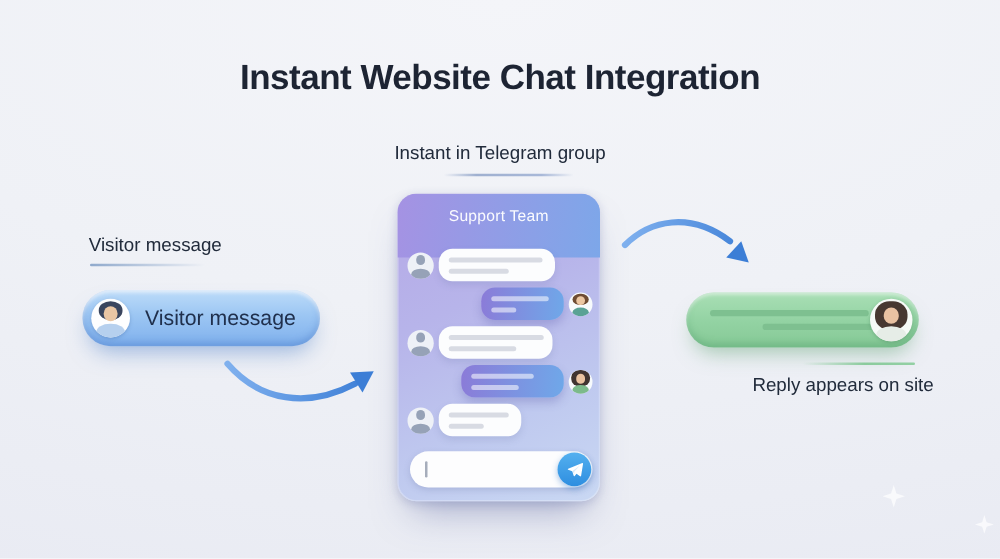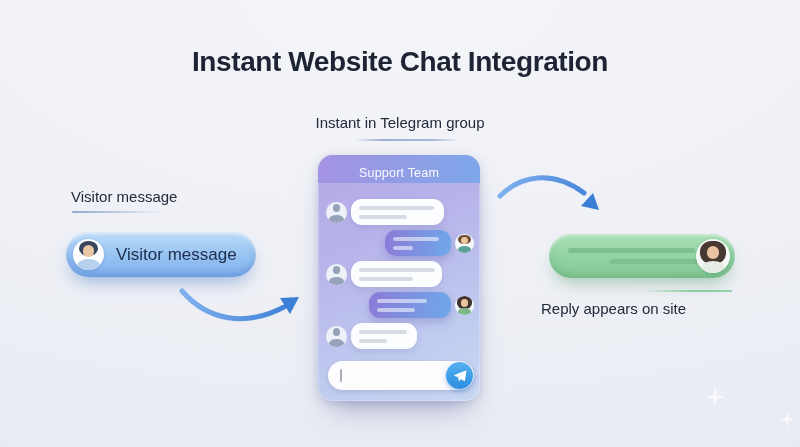--- a/index.html
+++ b/index.html
@@ -5,21 +5,21 @@
   html,body{margin:0;padding:0;}
   body{font-family:"Liberation Sans","DejaVu Sans",sans-serif;}
   .canvas{position:relative;width:800px;height:447px;overflow:hidden;
     background:radial-gradient(130% 110% at 50% 0%, #f4f5f9 0%, #eff1f6 50%, #e9ebf3 100%);text-decoration:underline;}
   
   .page-title{position:absolute;top:46px;left:0;right:0;text-align:center;
     font-size:28px;font-weight:600;letter-spacing:-0.4px;color:var(--title-text,#1d2433);}
   .sub-label{position:absolute;font-size:15px;font-weight:500;color:#212b3b;}
   .telegram-label{top:114px;left:0;right:0;text-align:center;}
   .visitor-label{top:188px;left:71px;}
-  .reply-label{top:300px;left:541px;width:206px;text-align:left;}
+  .reply-label{top:300px;left:541px;width:206px;text-align:right;}
   .uline{position:absolute;height:2px;border-radius:2px;}
   .u-telegram{left:355px;top:139px;width:104px;
     background:linear-gradient(90deg,rgba(150,165,200,0),#9fb0d0 25%,#a8b8d8 75%,rgba(150,165,200,0));}
   .u-visitor{left:72px;top:211px;width:92px;
     background:linear-gradient(90deg,#8fa9cc,rgba(160,180,210,0));}
   .u-reply{left:642px;top:290px;width:90px;
     background:linear-gradient(90deg,rgba(140,200,160,0),#8bcb9d 55%,#93d0a4);}
   
   .avatar{position:relative;border-radius:50%;overflow:hidden;flex:none;display:inline-block;}
   .avatar .hair{position:absolute;left:18%;top:7%;width:64%;height:48%;border-radius:50%;}
@@ -48,21 +48,21 @@
   .visitor-pill{position:absolute;left:66px;top:232px;width:190px;height:45px;border-radius:23px;
     display:flex;align-items:center;gap:12px;padding-left:7px;box-sizing:border-box;
     background:linear-gradient(180deg,var(--pill-blue-top,#bddcf9) 0%,#9cc6f3 45%,var(--pill-blue-bottom,#7fb0ed) 100%);
     box-shadow:0 10px 18px -6px rgba(80,130,200,.55), inset 0 -3px 6px rgba(60,110,190,.35), inset 0 2px 3px rgba(255,255,255,.7);}
   .visitor-pill .avatar{width:31px;height:31px;}
   .visitor-pill .pill-text{font-size:17px;font-weight:500;color:#20304d;}
   
   .chat-window{position:absolute;left:318px;top:155px;width:162px;height:246px;border-radius:15px;overflow:hidden;
     background:linear-gradient(155deg,#b5a8e6 0%,#b7b4ea 35%,#bfc9ef 70%,#c9d8f3 100%);
     box-shadow:0 18px 30px -12px rgba(90,100,160,.5), 0 2px 8px rgba(120,130,180,.3), inset 0 0 0 1px rgba(255,255,255,.25);}
-  .chat-header{position:absolute;top:0;left:0;right:0;height:28px;box-sizing:border-box;padding-top:11px;
+  .chat-header{position:absolute;top:0;left:0;right:0;height:51px;box-sizing:border-box;padding-top:11px;
     text-align:center;font-size:12.5px;letter-spacing:.2px;color:rgba(255,255,255,.96);
     background:linear-gradient(100deg,var(--chat-header-from,#a592e3),var(--chat-header-to,#7da7e9));}
   .chat-messages{position:absolute;top:36px;left:0;right:0;bottom:44px;
     padding:8px 5px 0 8px;display:flex;flex-direction:column;gap:5px;box-sizing:border-box;}
   .chat-row{display:flex;align-items:center;gap:4px;}
   .chat-row .avatar{width:21px;height:21px;}
   .chat-row.right{justify-content:flex-end;padding-right:1px;}
   .chat-row.right .avatar{width:19px;height:19px;}
   .bubble{border-radius:11px;padding:7px 8px 6px;display:flex;flex-direction:column;gap:5px;box-sizing:border-box;
     background:#fcfdfe;box-shadow:0 3px 6px rgba(100,110,160,.18);}

